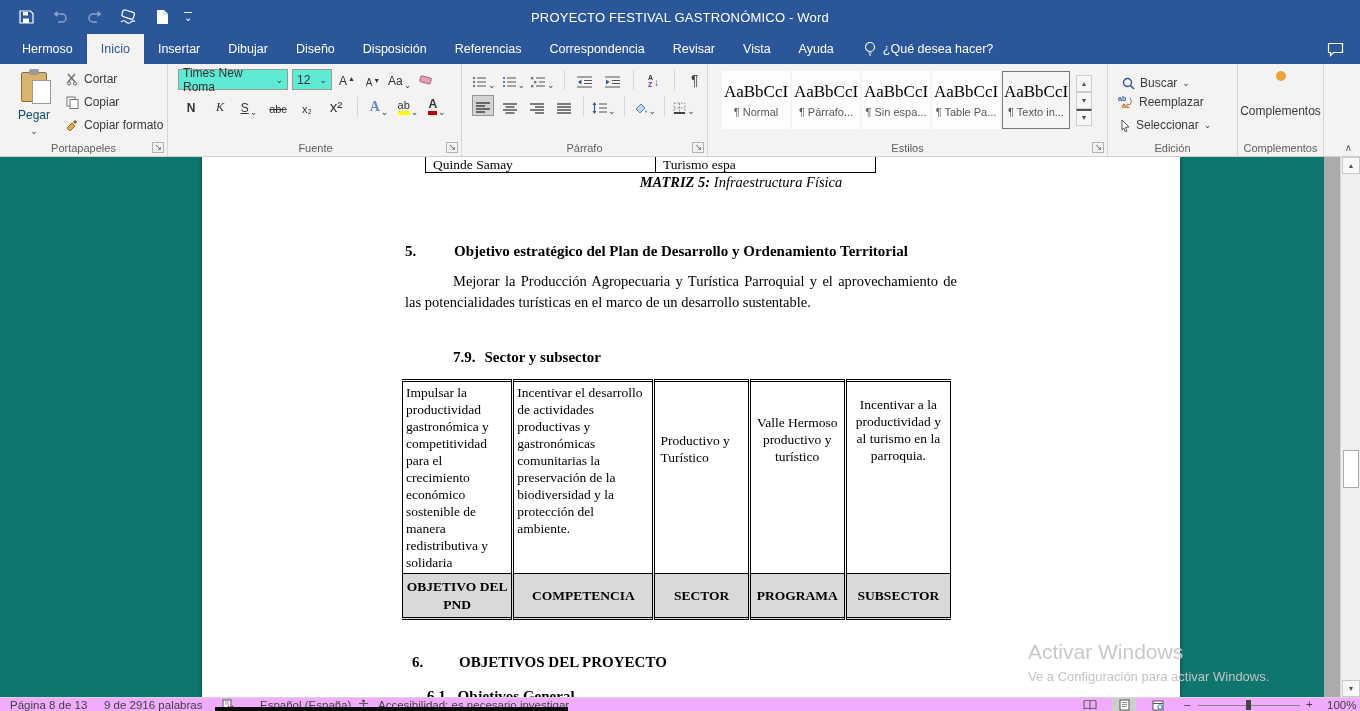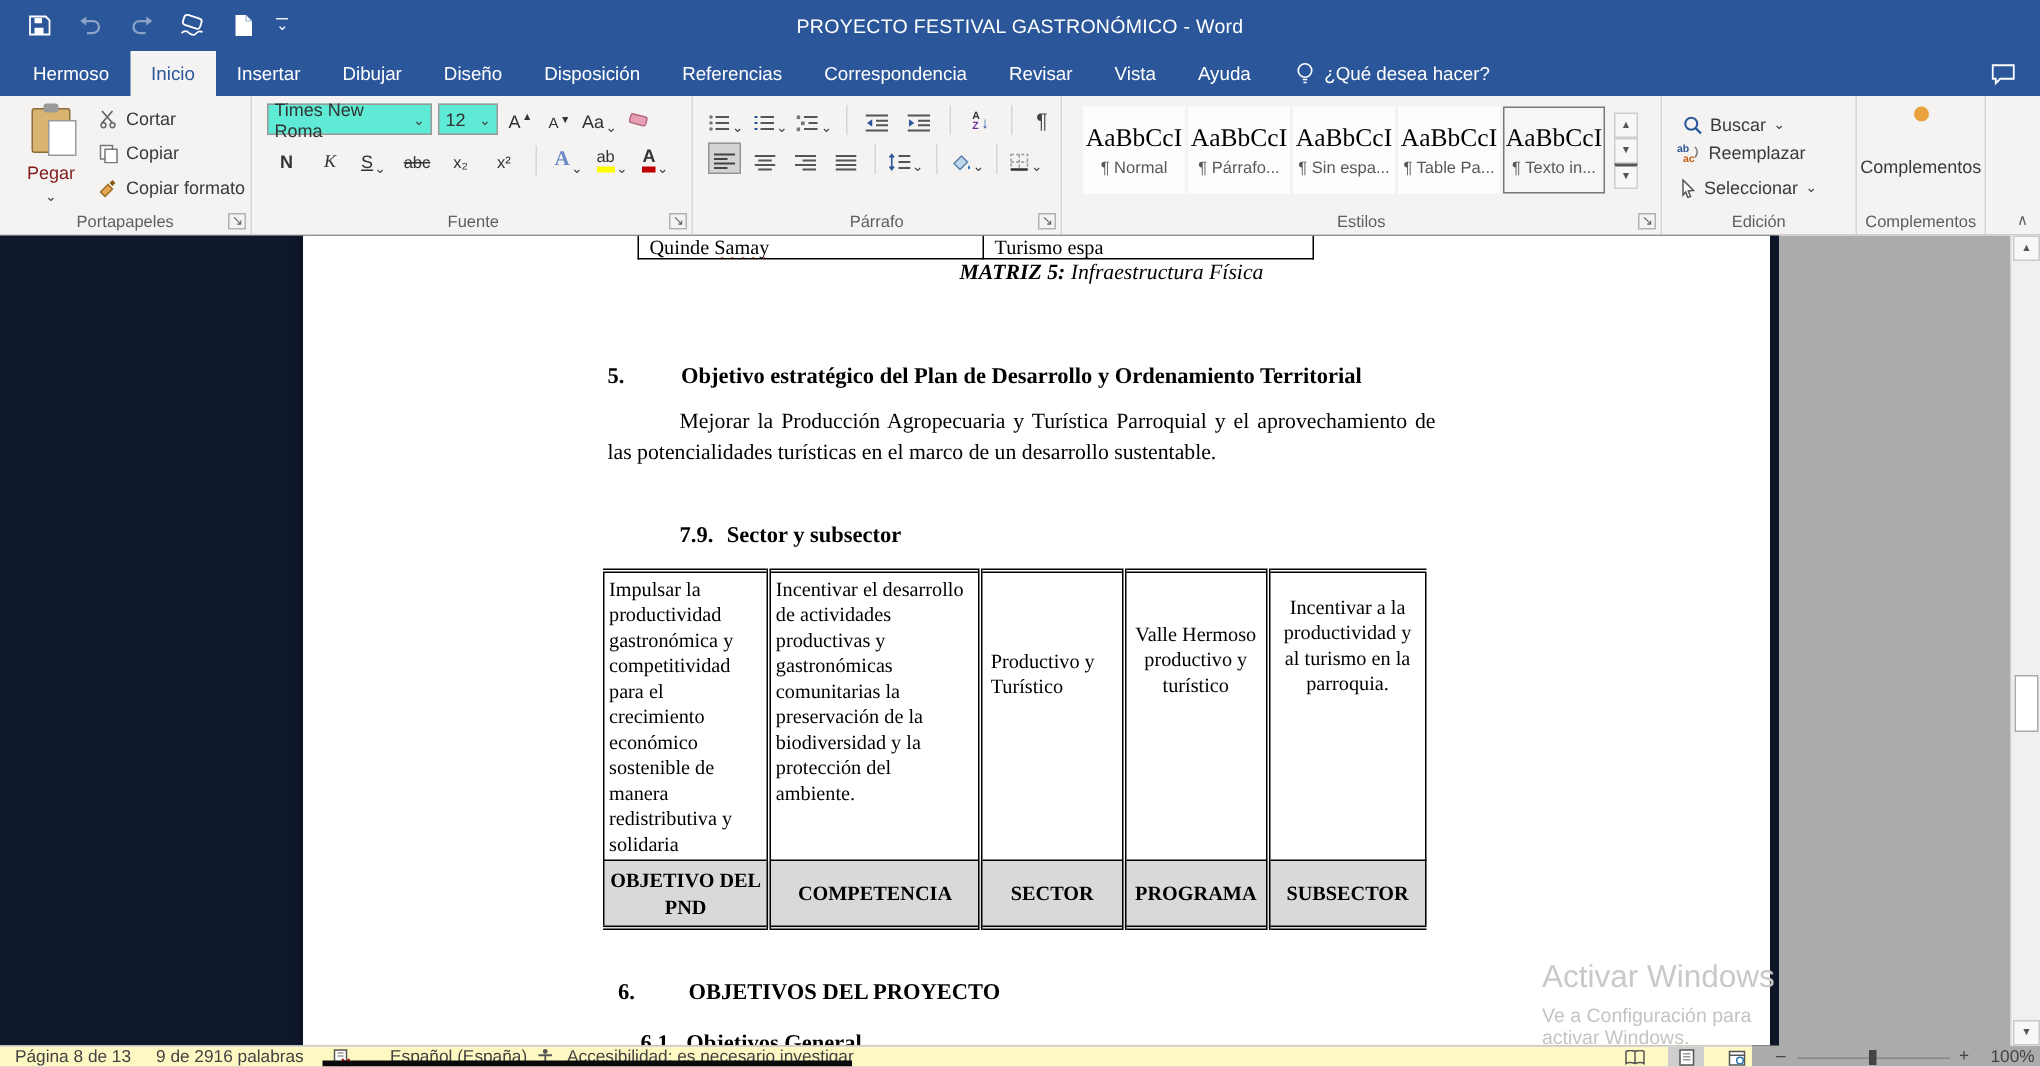--- a/index.html
+++ b/index.html
@@ -37,37 +37,37 @@
   .sbtn { display:flex; align-items:center; gap:5px; font-size:12px; color:#3b3a39; white-space:nowrap; }
   .chev { font-size:9px; color:#3b3a39; line-height:6px; }
   .combo { background:#5eead4; border:1px solid #999; height:21px; display:flex; align-items:center; font-size:12px; color:#333; padding:0 4px; justify-content:space-between; }
   .fmt-btn { min-width:22px; height:21px; display:flex; align-items:flex-end; justify-content:center; gap:1px; padding-bottom:2px; font-size:12px; color:#333; }
   .vsep { width:1px; height:20px; background:#d8d6d4; margin:0 3px; align-self:center; }
   .row { position:absolute; display:flex; align-items:center; }
   .selbtn { background:#d5d3d1; border:1px solid #979593; }
 
   
   .paste { position:absolute; left:8px; top:4px; width:52px; height:68px; display:flex; flex-direction:column; align-items:center; justify-content:space-between; padding:4px 0 2px; }
-  .paste .lbl { font-size:12px; color:#7f1d1d; }
+  .paste .lbl { font-size:12px; color:#0c4a6e; }
   .clipboard { width:26px; height:30px; background:#d9b370; border:1px solid #8a6d3b; position:relative; border-radius:2px; }
   .clipboard::before { content:""; position:absolute; left:7px; top:-4px; width:10px; height:6px; background:#9a9a9a; border-radius:2px; }
   .clipboard::after { content:""; position:absolute; right:-5px; top:7px; width:17px; height:22px; background:#fff; border:1px solid #9a9a9a; }
 
   
   .stylecard { width:68px; height:58px; margin-right:2px; background:#fdfdfd; display:flex; flex-direction:column; align-items:center; justify-content:center; gap:4px; border:1px solid transparent; }
   .stylecard.sel { border:1px solid #7a7876; background:#f7f6f5; }
   .stylecard .prev { font-family:"Liberation Serif", serif; font-size:17px; color:#000; }
   .stylecard .nm { font-size:11px; color:#5a5856; }
   .gal-arrows { display:flex; flex-direction:column; margin-left:4px; }
   .gal-arrows span { width:16px; height:17px; border:1px solid #d0cecc; background:#f8f7f6; font-size:7px; color:#555; display:flex; align-items:center; justify-content:center; }
 
   .collapse-chev { position:absolute; right:8px; bottom:3px; font-size:10px; color:#605e5c; }
 
   
-  .canvas { position:absolute; left:0; top:157px; width:1186px; height:540px; background:#0f172a; overflow:hidden; }
+  .canvas { position:absolute; left:0; top:157px; width:1324px; height:540px; background:#0f766e; overflow:hidden; }
   .page { position:absolute; left:202px; top:0; width:978px; height:540px; background:#fff; box-shadow:0 0 5px rgba(0,0,0,.35); overflow:hidden; }
   .doc { font-family:"Liberation Serif","DejaVu Serif",serif; color:#000; }
 
   .frag-table { position:absolute; left:223px; top:0; width:452px0; display:flex; }
   .frag-c { border-bottom:1px solid #000; height:16px; font-size:13.5px; line-height:15px; padding-left:7px; overflow:hidden; }
   .frag-c1 { width:231px; border-left:1px solid #000; border-right:1px solid #000; }
   .frag-c2 { width:220px; border-right:1px solid #000; }
   .misspell { text-decoration:underline wavy #e03e2d 1px; text-underline-offset:2px; }
 
   .caption { position:absolute; left:89px; top:17px; width:900px; text-align:center; font-size:14.5px; font-style:italic; }
@@ -99,21 +99,21 @@
   .watermark { position:absolute; left:1028px; top:483px; color:#c9c9c9; pointer-events:none; }
   .wm1 { font-size:21px; }
   .wm2 { font-size:13px; margin-top:5px; color:#c4c4c4; }
 
   
   .vscroll { position:absolute; right:0; top:157px; width:20px; height:540px; background:#f0f0f0; border-left:1px solid #d5d5d5; }
   .vs-btn { position:absolute; left:1px; width:18px; height:17px; background:#f8f8f8; border:1px solid #c9c9c9; color:#555; font-size:7px; display:flex; align-items:center; justify-content:center; }
   .vs-thumb { position:absolute; left:2px; top:293px; width:16px; height:38px; background:#ffffff; border:1px solid #ababab; }
 
   
-  .statusbar { position:absolute; left:0; top:697px; width:1168px; height:14px; background:#fef9c3; border-top:1px solid #d8d6d4; font-size:11.5px; color:#424242; }
+  .statusbar { position:absolute; left:0; top:697px; width:1360px; height:14px; background:#f0abfc; border-top:1px solid #d8d6d4; font-size:11.5px; color:#424242; }
   .sb-item { position:absolute; top:1px; white-space:nowrap; }
   .sb-views { position:absolute; top:0; display:flex; gap:10px; align-items:center; }
   .sb-view { width:24px; height:14px; display:flex; align-items:center; justify-content:center; }
   .sb-view.sel { background:#d0cecc; }
   .zoom-track { position:absolute; top:7px; left:1198px; width:102px; height:1px; background:#8a8886; }
   .zoom-thumb { position:absolute; top:2px; left:1246px; width:5px; height:10px; background:#444; }
   .taskbar-frag { position:absolute; left:215px; top:707px; width:353px; height:4px; background:#0a0a0a; }
 </style>
 </head>
 <body>
@@ -254,21 +254,21 @@
       </div>
       <div class="row" style="left:10px;top:32px;gap:7px;">
         <span class="fmt-btn" style="font-weight:bold;">N</span>
         <span class="fmt-btn" style="font-style:italic;font-family:'Liberation Serif',serif;">K</span>
         <span class="fmt-btn">
             <span style="text-decoration:underline;">S</span>
             <span class="chev">⌄</span>
           </span>
         <span class="fmt-btn" style="font-size:11px;text-decoration:line-through;">abc</span>
         <span class="fmt-btn" style="font-size:11px;">x₂</span>
-        <span class="fmt-btn" style="font-size:11px;">x²</span>
+        <span class="fmt-btn" style="font-size:15px;">x²</span>
         <span class="vsep"></span>
         <span class="fmt-btn">
             <span style="color:#6a89c7;font-weight:bold;font-family:'Liberation Serif',serif;font-size:14px;">A</span>
             <span class="chev">⌄</span>
           </span>
         <span class="fmt-btn">
             <span style="font-size:11px;border-bottom:4px solid #ffff00;">ab</span>
             <span class="chev">⌄</span>
           </span>
         <span class="fmt-btn">

